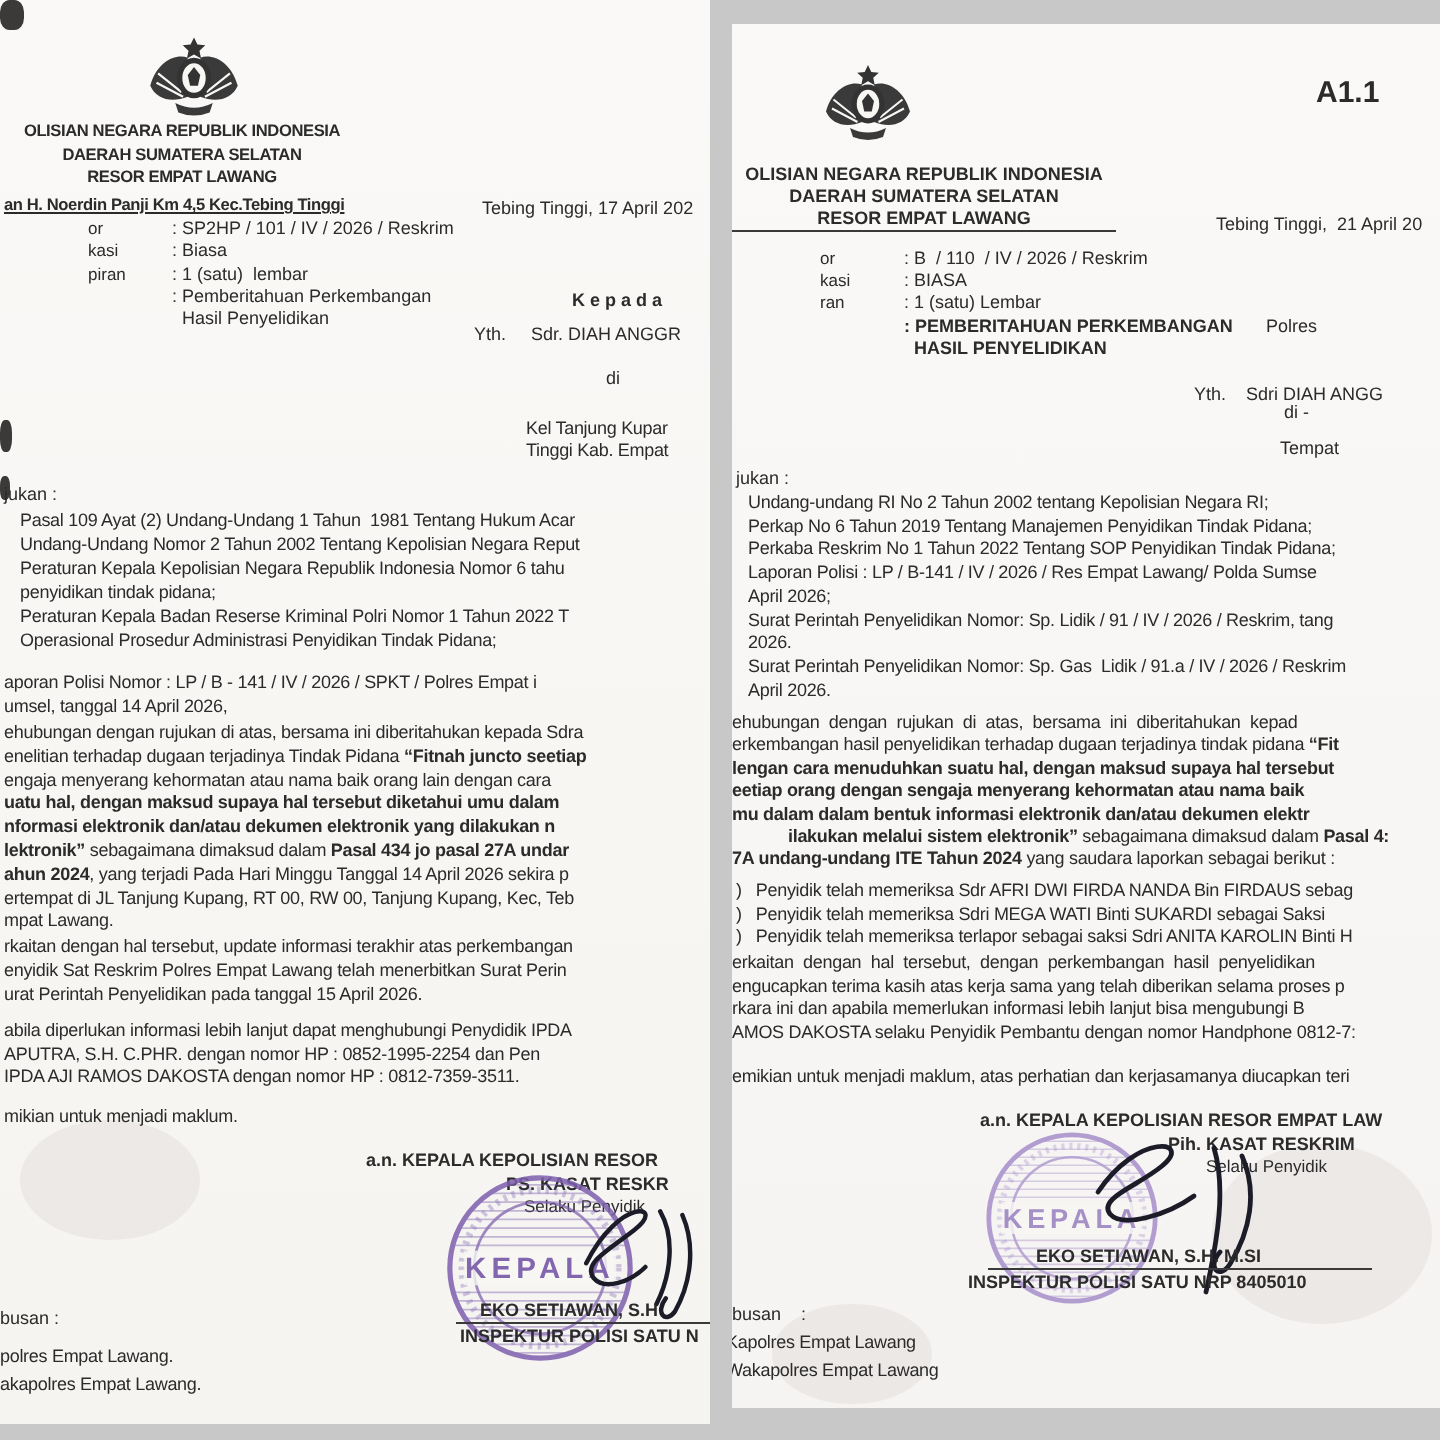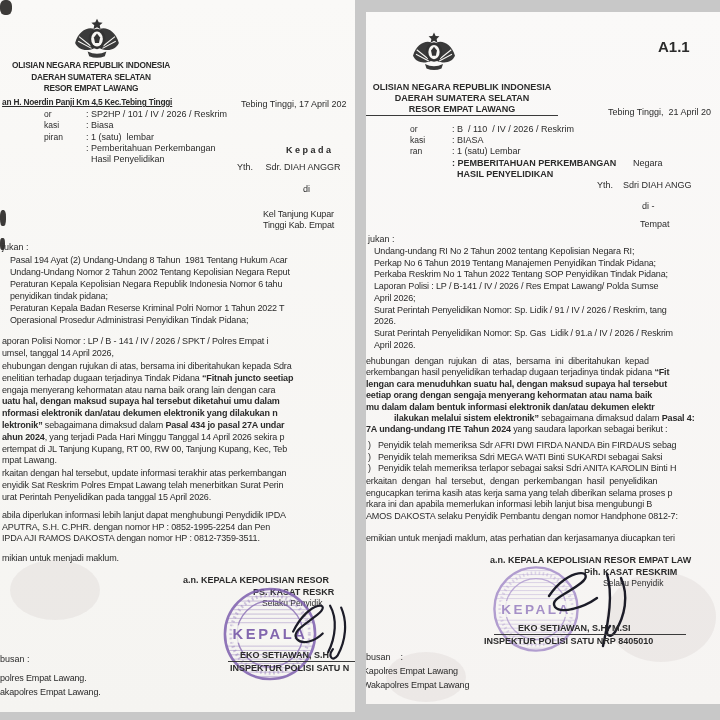--- a/index.html
+++ b/index.html
@@ -86,21 +86,21 @@
     <div class="abs b f9" style="left:286px;top:145px">K e p a d a</div>
     <div class="abs f9" style="left:237px;top:162px">Yth.     Sdr. DIAH ANGGR</div>
     <div class="abs f9" style="left:303px;top:184px">di</div>
     <div class="block" style="left:263px;top:209px;line-height:11.2px">
         <div class="ln body-ln">Kel Tanjung Kupar</div>
         <div class="ln body-ln">Tinggi Kab. Empat</div>
       </div>
 
     <div class="abs f9" style="left:2px;top:242px">jukan :</div>
     <div class="block" style="left:10px;top:254px;line-height:12.1px">
-        <div class="ln body-ln">Pasal 194 Ayat (2) Undang-Undang 8 Tahun  1981 Tentang Hukum Acar</div>
+        <div class="ln body-ln">Pasal 109 Ayat (2) Undang-Undang 1 Tahun  1981 Tentang Hukum Acar</div>
         <div class="ln body-ln">Undang-Undang Nomor 2 Tahun 2002 Tentang Kepolisian Negara Reput</div>
         <div class="ln body-ln">Peraturan Kepala Kepolisian Negara Republik Indonesia Nomor 6 tahu</div>
         <div class="ln body-ln">penyidikan tindak pidana;</div>
         <div class="ln body-ln">Peraturan Kepala Badan Reserse Kriminal Polri Nomor 1 Tahun 2022 T</div>
         <div class="ln body-ln">Operasional Prosedur Administrasi Penyidikan Tindak Pidana;</div>
       </div>
     <div class="block" style="left:2px;top:336px;line-height:11.8px">
         <div class="ln body-ln">aporan Polisi Nomor : LP / B - 141 / IV / 2026 / SPKT / Polres Empat i</div>
         <div class="ln body-ln">umsel, tanggal 14 April 2026,</div>
       </div>
@@ -212,22 +212,22 @@
         <div class="mrow">
           <span class="mlabel"></span>
           <span class="mval">: PEMBERITAHUAN PERKEMBANGAN</span>
         </div>
         <div class="mrow">
           <span class="mlabel"></span>
           <span class="mval">  HASIL PENYELIDIKAN</span>
         </div>
       </div>
 
-    <div class="abs f9" style="left:267px;top:146px">Negara</div>
-    <div class="abs f9" style="left:231px;top:168px">Yth.    Sdri DIAH ANGG</div>
+    <div class="abs f9" style="left:267px;top:146px">Polres</div>
+    <div class="abs f9" style="left:231px;top:180px">Yth.    Sdri DIAH ANGG</div>
     <div class="abs f9" style="left:276px;top:189px">di -</div>
     <div class="abs f9" style="left:274px;top:207px">Tempat</div>
 
     <div class="abs f9" style="left:2px;top:222px">jukan :</div>
     <div class="block" style="left:8px;top:234px;line-height:11.7px">
         <div class="ln body-ln">Undang-undang RI No 2 Tahun 2002 tentang Kepolisian Negara RI;</div>
         <div class="ln body-ln">Perkap No 6 Tahun 2019 Tentang Manajemen Penyidikan Tindak Pidana;</div>
         <div class="ln body-ln">Perkaba Reskrim No 1 Tahun 2022 Tentang SOP Penyidikan Tindak Pidana;</div>
         <div class="ln body-ln">Laporan Polisi : LP / B-141 / IV / 2026 / Res Empat Lawang/ Polda Sumse</div>
         <div class="ln body-ln">April 2026;</div>

